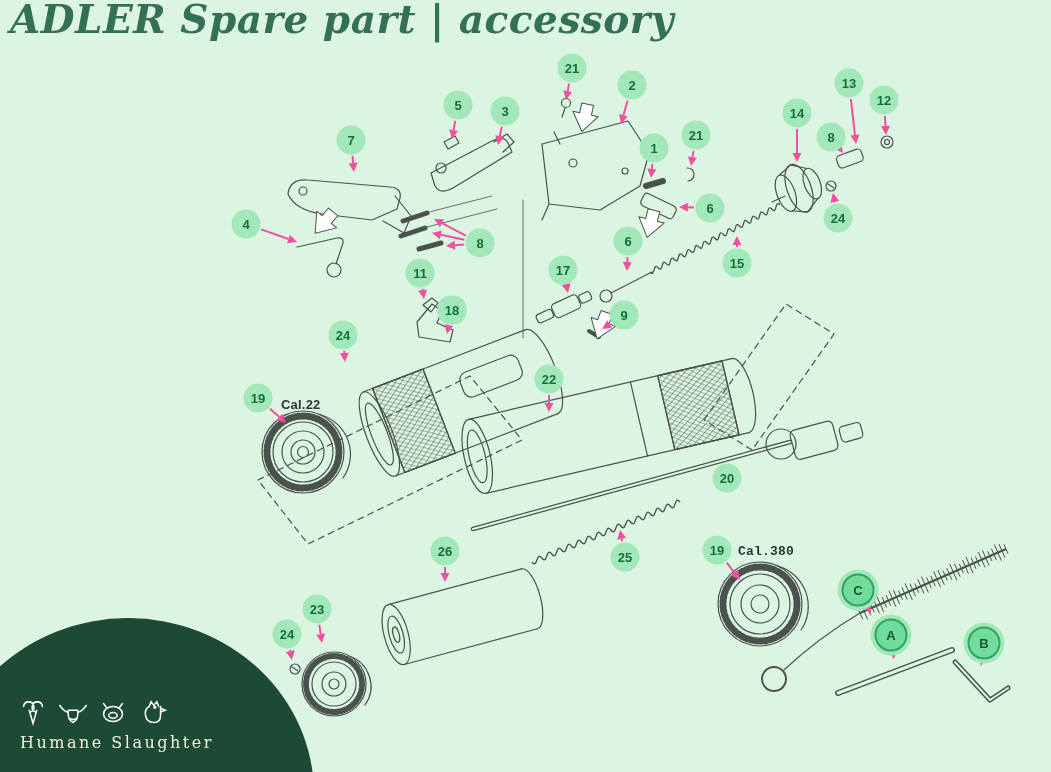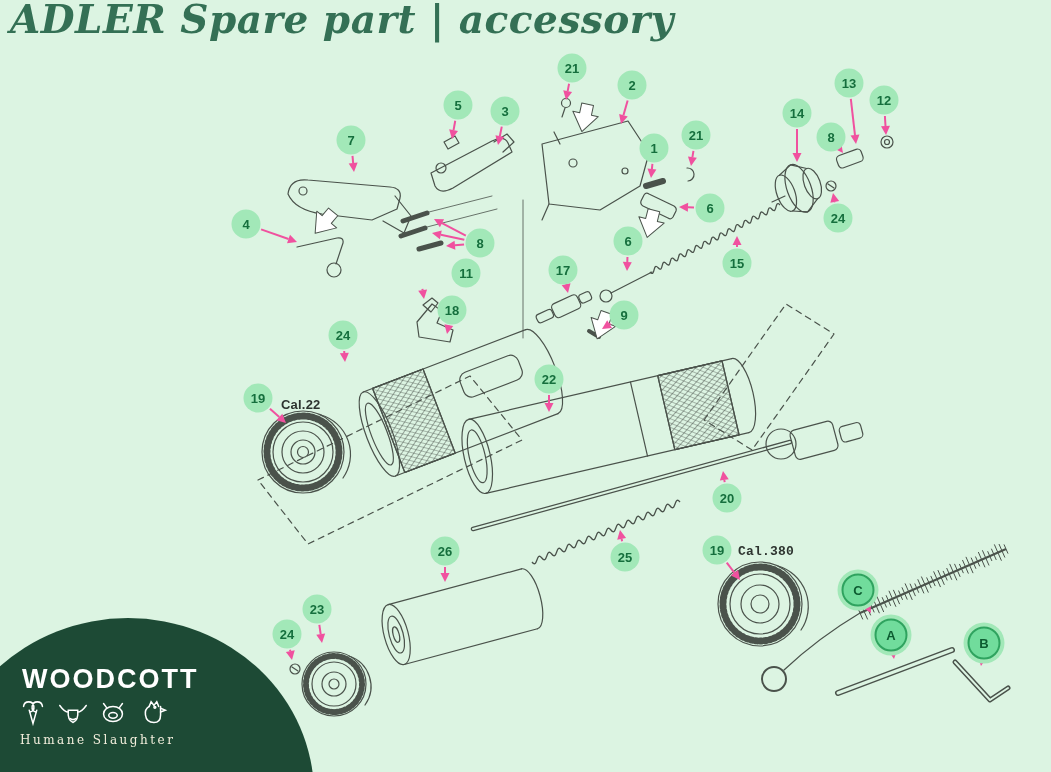--- a/index.html
+++ b/index.html
@@ -20,21 +20,21 @@
            box-shadow:0 0 0 4px var(--badge-bg,#a2e8b8);color:#0d5c31;}
   .cal-label{position:absolute;transform:translate(0,-50%);font-size:13px;font-weight:600;
            color:#2d332f;letter-spacing:.2px;}
   .logo-ellipse{position:absolute;left:-58px;top:618px;width:372px;height:352px;
            border-radius:50%;background:var(--dark-green,#1d4a35);z-index:5;}
   .brand{position:absolute;left:22px;top:664px;color:var(--logo-text,#fff);
            font-size:27px;font-weight:bold;letter-spacing:2px;z-index:6;}
   .animals{position:absolute;left:16px;top:698px;display:flex;gap:6px;z-index:6;}
   .animals svg{display:block;}
   .tagline{position:absolute;left:20px;top:733px;color:var(--tagline-text,#f3efdd);
-           font-family:"DejaVu Serif","Liberation Serif",serif;font-size:12px;
+           font-family:"DejaVu Serif","Liberation Serif",serif;font-size:16px;
            letter-spacing:2.5px;z-index:6;}
 </style>
 </head>
 <body>
 
 <div class="page">
 
   <svg id="diagram-art" width="1051" height="772" viewBox="0 0 1051 772">
     <defs>
       <pattern id="knurl" width="5" height="5" patternUnits="userSpaceOnUse" patternTransform="rotate(55)">
@@ -322,43 +322,42 @@
       <div class="callout" style="left: 351px; top: 140px;">7</div>
       <div class="callout" style="left: 696px; top: 135px;">21</div>
       <div class="callout" style="left: 654px; top: 148px;">1</div>
       <div class="callout" style="left: 246px; top: 224px;">4</div>
       <div class="callout" style="left: 710px; top: 208px;">6</div>
       <div class="callout" style="left: 838px; top: 218px;">24</div>
       <div class="callout" style="left: 480px; top: 243px;">8</div>
       <div class="callout" style="left: 737px; top: 263px;">15</div>
       <div class="callout" style="left: 628px; top: 241px;">6</div>
       <div class="callout" style="left: 563px; top: 270px;">17</div>
-      <div class="callout" style="left: 420px; top: 273px; margin-left: 46px;">11</div>
-      <div class="callout" style="left: 452px; top: 310px;">18</div>
+      <div class="callout" style="left: 420px; top: 273px;">11</div>
+      <div class="callout" style="left: 452px; top: 310px; border-radius: 13px;">18</div>
       <div class="callout" style="left: 624px; top: 315px;">9</div>
       <div class="callout" style="left: 343px; top: 335px;">24</div>
       <div class="callout" style="left: 549px; top: 379px;">22</div>
       <div class="callout" style="left: 258px; top: 398px;">19</div>
-      <div class="callout" style="left: 727px; top: 498px;">20</div>
+      <div class="callout" style="left: 727px; top: 478px;">20</div>
       <div class="callout" style="left: 625px; top: 557px;">25</div>
       <div class="callout" style="left: 445px; top: 551px;">26</div>
       <div class="callout" style="left: 717px; top: 550px;">19</div>
       <div class="callout" style="left: 317px; top: 609px;">23</div>
       <div class="callout" style="left: 287px; top: 634px;">24</div>
       <div class="callout letter" style="left: 858px; top: 590px;">C</div>
       <div class="callout letter" style="left: 891px; top: 635px;">A</div>
       <div class="callout letter" style="left: 984px; top: 643px;">B</div>
       <span class="cal-label" style="left: 281px; top: 404px;">Cal.22</span>
       <span class="cal-label" style="left: 738px; top: 551px; font-family: Liberation Mono, monospace;">Cal.380</span>
     </div>
 
   <h1 class="title">ADLER Spare part | accessory</h1>
 
   <div class="logo-ellipse"></div>
-  <div class="brand">WOODCOTT</div>
   <div class="animals">
     <svg width="34" height="30" viewBox="0 0 36 30" fill="none" stroke="#ffffff" stroke-width="1.6" stroke-linecap="round">
       <path d="M8,8 a5.5,5.5 0 1 1 7,6 M28,8 a5.5,5.5 0 1 0 -7,6"></path>
       <path d="M14,12 l4,14 4,-14"></path>
     </svg>
     <svg width="34" height="30" viewBox="0 0 36 30" fill="none" stroke="#ffffff" stroke-width="1.6" stroke-linecap="round">
       <path d="M4,7 q5,7 9,7 M32,7 q-5,7 -9,7"></path>
       <path d="M13,12 q-1,11 5,13 q6,-2 5,-13 z"></path>
       <path d="M15,21 q3,2 6,0"></path>
     </svg>

